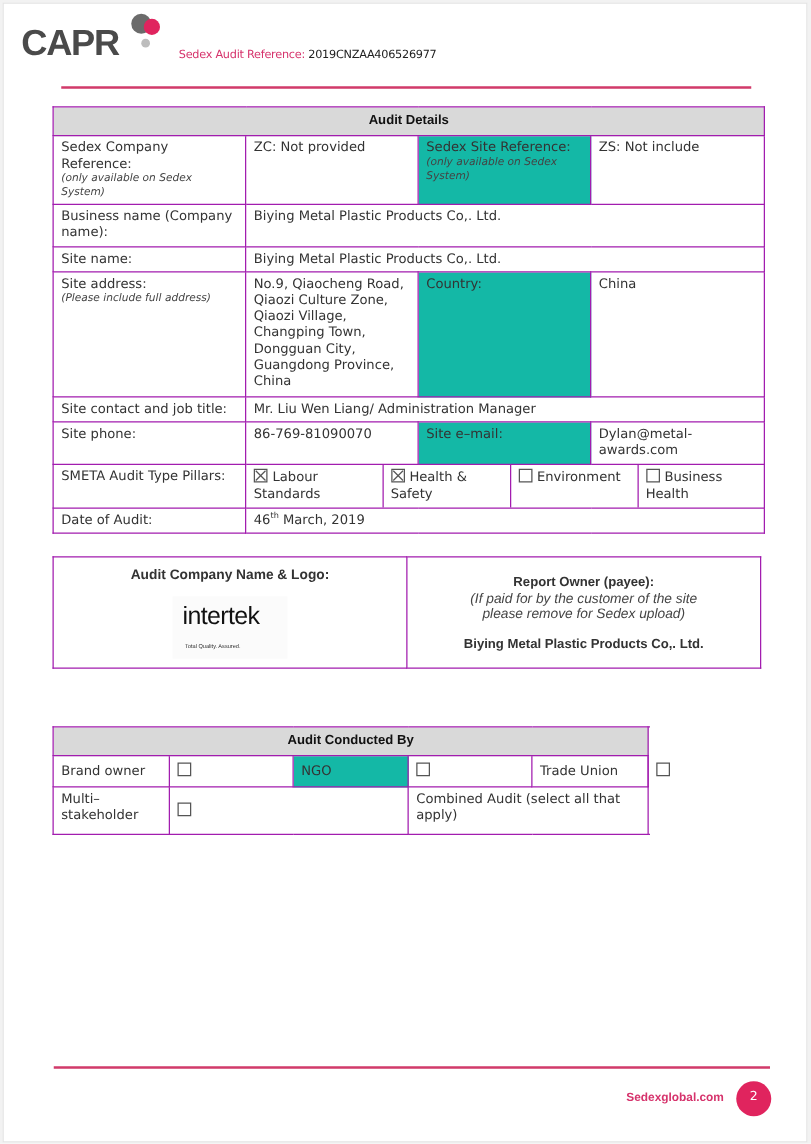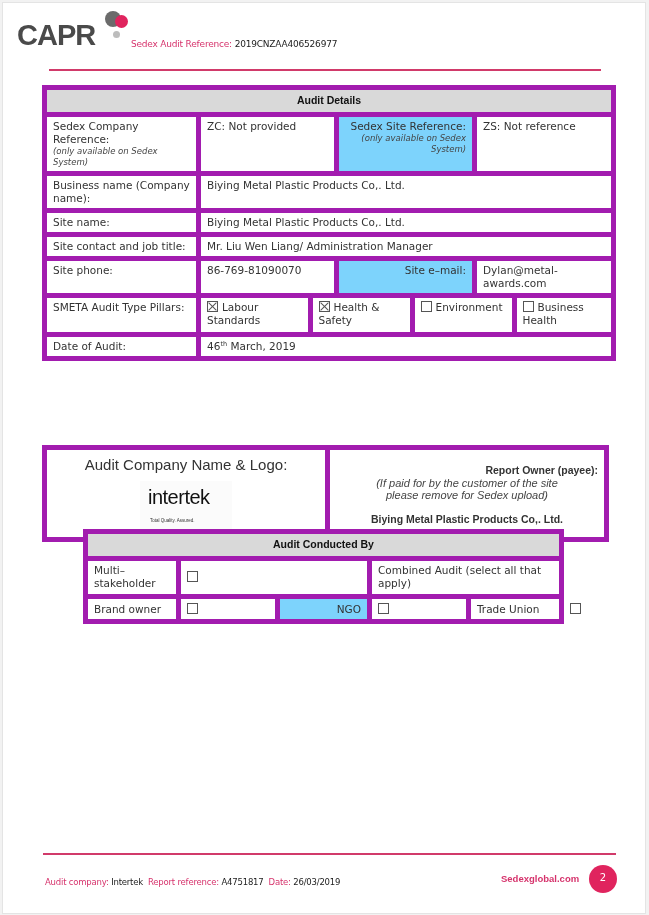--- a/index.html
+++ b/index.html
@@ -13,37 +13,37 @@
   }
   .abs { position: absolute; }
 
   
   .logo { left: 14px; top: 10px; width: 120px; height: 40px; }
   .logo-text {
     position: absolute; left: 0; top: 6px; font-family: "Liberation Sans", sans-serif;
     font-weight: bold; font-size: 29px; letter-spacing: -1px; color: #4a4a4a;
   }
   .dot { position: absolute; border-radius: 50%; }
-  .hdr-ref { left: 128px; top: 36px; font-size: 9px; white-space: nowrap; letter-spacing: -0.2px; }
+  .hdr-ref { left: 140px; top: 36px; font-size: 9px; white-space: nowrap; letter-spacing: -0.2px; }
   .hdr-ref .pink { color: #d6336c; }
   .hdr-title { left: 336px; top: 35px; font-size: 9.5px; font-weight: bold; white-space: nowrap; color: #111; letter-spacing: -0.3px; }
   .hdr-title .ver { color: #d6336c; font-weight: normal; }
   .rule { height: 1.5px; background: #d13a6a; }
 
   
   table { border-collapse: collapse; position: absolute; table-layout: fixed; }
   td {
-    border: 5px solid #a21caf; vertical-align: top; font-size: 10.5px; line-height: 13px;
+    border: 1px solid #a21caf; vertical-align: top; font-size: 10.5px; line-height: 13px;
     padding: 3px 6px; color: #333;
   }
   td.hd {
     background: #d9d9d9; text-align: center; font-weight: bold; font-size: 10.5px; color: #111;
     font-family: "Liberation Sans", sans-serif; padding: 4px 6px; height: 14px;
   }
-  td.grey { background: #7dd3fc; text-align: right; }
+  td.grey { background: #14b8a6; }
   .sub { display: block; font-style: italic; font-size: 8.5px; line-height: 11px; color: #444; }
   .cb {
     display: inline-block; width: 9px; height: 9px; border: 1px solid #555;
     vertical-align: -1px; margin-right: 4px; position: relative; background: #fff;
   }
   .cb.checked::before, .cb.checked::after {
     content: ""; position: absolute; left: 4px; top: -1px; width: 1px; height: 11px; background: #555;
   }
   .cb.checked::before { transform: rotate(45deg); }
   .cb.checked::after { transform: rotate(-45deg); }
@@ -100,29 +100,38 @@
     <tr style="height:54px">
       <td>
         <span>Sedex Company Reference:</span>
         <span class="sub">(only available on Sedex System)</span>
       </td>
       <td>ZC: Not provided</td>
       <td class="grey">
         <span>Sedex Site Reference:</span>
         <span class="sub">(only available on Sedex System)</span>
       </td>
-      <td>ZS:  Not reference</td>
+      <td>ZS:  Not include</td>
     </tr>
     <tr style="height:34px">
       <td>Business name (Company name):</td>
       <td colspan="3">Biying Metal Plastic Products Co,. Ltd.</td>
     </tr>
     <tr>
       <td>Site name:</td>
       <td colspan="3">Biying Metal Plastic Products Co,. Ltd.</td>
+    </tr>
+    <tr style="height:100px">
+      <td>
+        <span>Site address:</span>
+        <span class="sub">(Please include full address)</span>
+      </td>
+      <td>No.9, Qiaocheng Road, Qiaozi Culture Zone, Qiaozi Village, Changping Town, Dongguan City, Guangdong Province, China</td>
+      <td class="grey">Country:</td>
+      <td>China</td>
     </tr>
     <tr>
       <td>Site contact and job title:</td>
       <td colspan="3">Mr. Liu Wen Liang/ Administration Manager</td>
     </tr>
     <tr style="height:34px">
       <td>Site phone:</td>
       <td>86-769-81090070</td>
       <td class="grey">Site e–mail:</td>
       <td>Dylan@metal-awards.com</td>
@@ -156,70 +165,62 @@
     </table>
 
   <table class="owner-box" style="left:39px;top:442px;width:567px;">
     <colgroup>
         <col style="width:283px">
         <col>
       </colgroup>
     <tbody>
         <tr style="height:86px">
       <td style="padding-top:8px;">
-        <div style="font-weight:normal;font-size:15px;">Audit Company Name &amp; Logo:</div>
+        <div style="font-weight:bold;font-size:11px;">Audit Company Name &amp; Logo:</div>
         <div class="intertek-logo">
           <span class="intertek-word">intertek</span>
           <span class="intertek-tag">Total Quality. Assured.</span>
         </div>
       </td>
       <td style="padding-top:14px;">
-        <div style="font-weight:bold;font-size:10.5px;text-align:right;">Report Owner (payee):</div>
+        <div style="font-weight:bold;font-size:10.5px;">Report Owner (payee):</div>
         <div style="font-style:italic;font-size:11px;line-height:12px;color:#444;padding:0 40px;">(If paid for by the customer of the site please remove for Sedex upload)</div>
         <div style="font-weight:bold;font-size:10.5px;margin-top:12px;">Biying Metal Plastic Products Co,. Ltd.</div>
       </td>
     </tr>
   </tbody>
     </table>
 
-  <table style="left:39px;top:526px;width:459px;margin-left:41px;">
+  <table style="left:39px;top:578px;width:459px;">
     <colgroup>
       <col style="width:93px">
         <col style="width:99px">
         <col style="width:92px">
         <col style="width:99px">
         <col style="width:93px">
         <col>
     </colgroup>
     <tbody>
         <tr>
           <td class="hd" colspan="6">Audit Conducted By</td>
         </tr>
-    <tr style="height:38px">
-      <td>Multi– stakeholder</td>
-      <td colspan="2" style="vertical-align:middle;">
-        <span class="cb"></span>
-      </td>
-      <td colspan="3">Combined Audit (select all that apply)</td>
-    </tr>
     <tr style="height:25px" id="cb-row-2">
           <td style="vertical-align: middle;">Brand owner</td>
           <td style="vertical-align: middle;"><span class="cb"></span></td>
           <td class="grey" style="vertical-align: middle;">NGO</td>
           <td style="vertical-align: middle;"><span class="cb"></span></td>
           <td style="vertical-align: middle;">Trade Union</td>
           <td style="vertical-align: middle;"><span class="cb"></span></td>
         </tr>
+    <tr style="height:38px">
+      <td>Multi– stakeholder</td>
+      <td colspan="2" style="vertical-align:middle;">
+        <span class="cb"></span>
+      </td>
+      <td colspan="3">Combined Audit (select all that apply)</td>
+    </tr>
   </tbody>
     </table>
 
   <div class="abs rule" style="left:40px;top:850px;width:573px;"></div>
-  <div class="abs foot">
-    <span class="pink">Audit company:</span>
-    <span>Intertek</span>&nbsp;
-    <span class="pink">Report reference:</span>
-    <span>A4751817</span>&nbsp;
-    <span class="pink">Date:</span>
-    <span>26/03/2019</span>
-  </div>
   <div class="abs foot-site">Sedexglobal.com</div>
   <div class="abs page-num">2</div>
 </div>
 
 </body></html>

